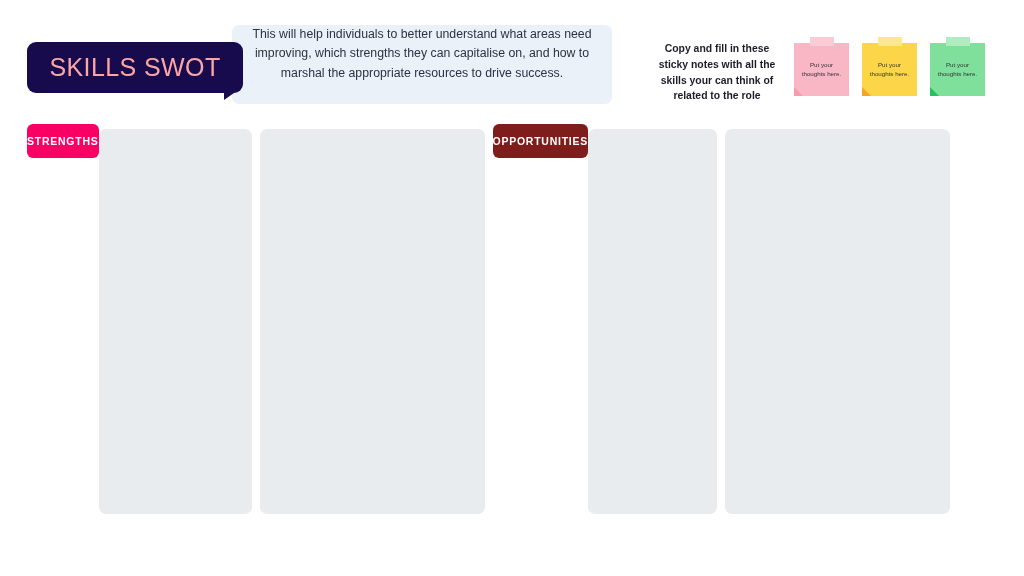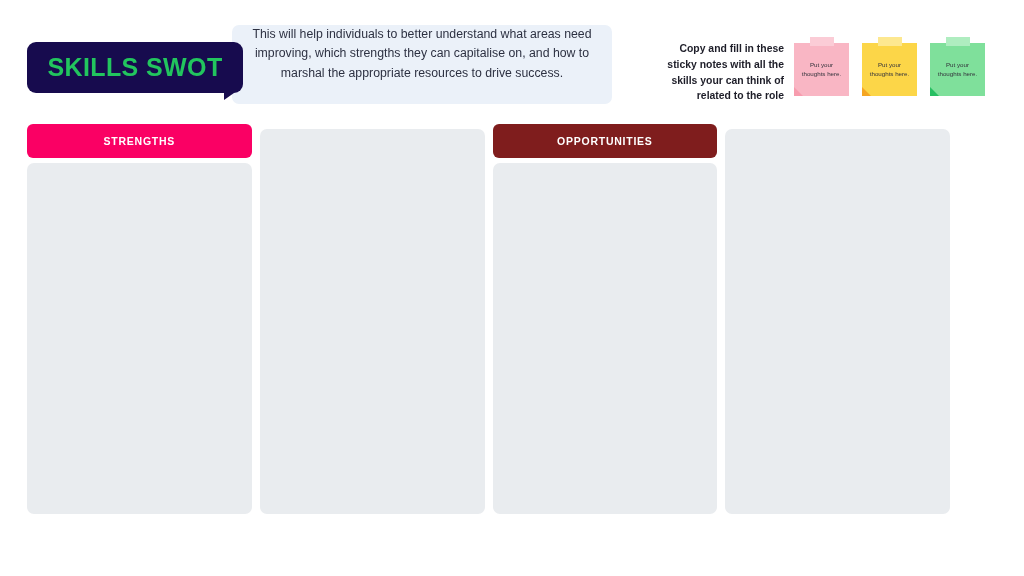--- a/index.html
+++ b/index.html
@@ -24,23 +24,23 @@
     left: 27px; top: 42px;
     width: 216px; height: 51px;
     background: #170B4E;
     border-radius: 9px;
     display: flex;
     align-items: center;
     justify-content: center;
     z-index: 4;
   }
   #title-text {
-    color: #22c55e;
+    color: #fca5a5;
     font-size: 25px;
-    font-weight: bold;
+    font-weight: normal;
     letter-spacing: 0.4px;
     line-height: 1;
     white-space: nowrap;
   }
   #title-tail {
     position: absolute;
     left: 224px; top: 84px;
     width: 0; height: 0;
     border-left: 10px solid #170B4E;
     border-bottom: 7px solid transparent;
@@ -70,21 +70,21 @@
 
   
   #instruction-text {
     position: absolute;
     left: 650px; top: 41px;
     width: 134px;
     color: #1d1d28;
     font-size: 10.4px;
     font-weight: bold;
     line-height: 1.52;
-    text-align: right;
+    text-align: center;
   }
 
   
   .sticky-note {
     position: absolute;
     top: 37px;
     width: 55px; height: 59px;
     display: flex;
     align-items: center;
     justify-content: center;
@@ -121,21 +121,21 @@
   #columns {
     position: absolute;
     left: 27px; top: 124px;
     width: 923px; height: 390px;
     display: flex;
     gap: 8px;
   }
   .column {
     width: 225px;
     display: flex;
-    flex-direction: column;
+    flex-direction: row;
   }
   .column-header {
     height: 34px;
     border-radius: 6px;
     display: flex;
     align-items: center;
     justify-content: center;
     flex: 0 0 auto;
   }
   .column-header-label {

